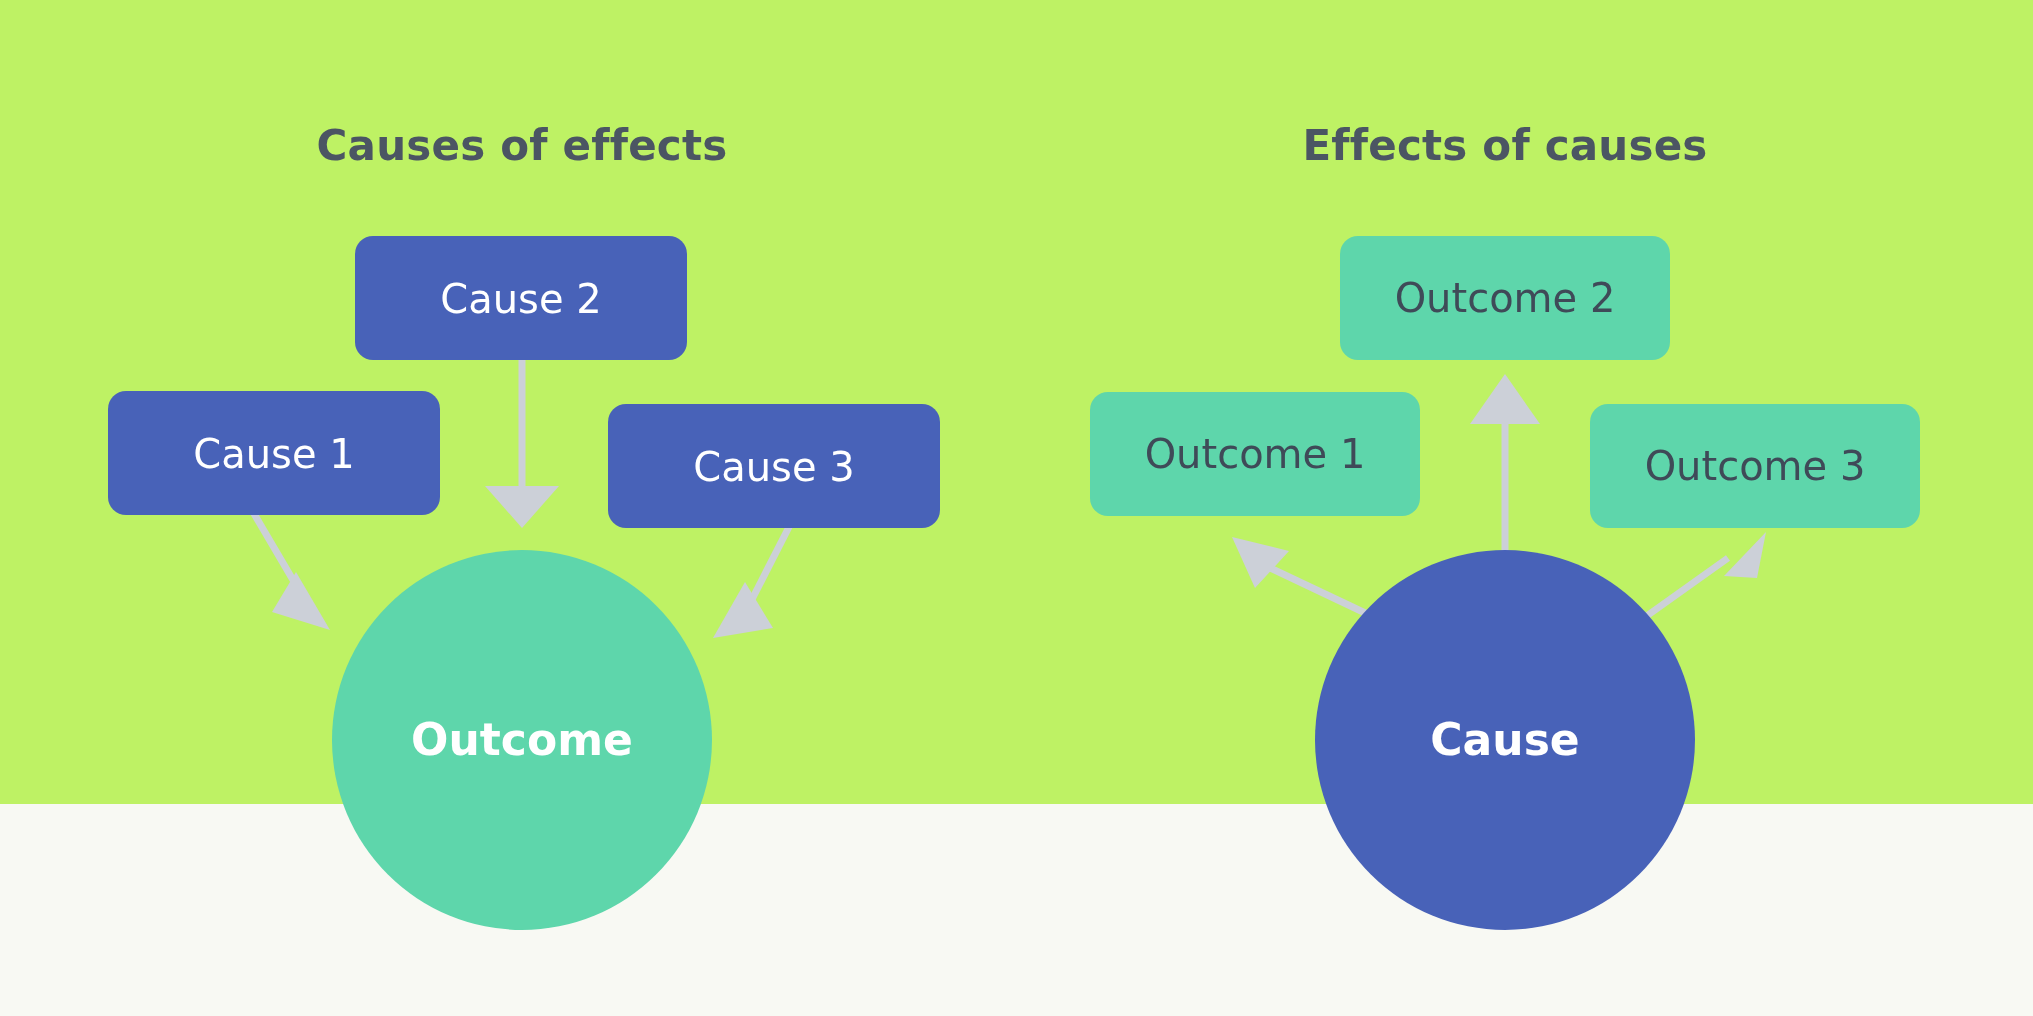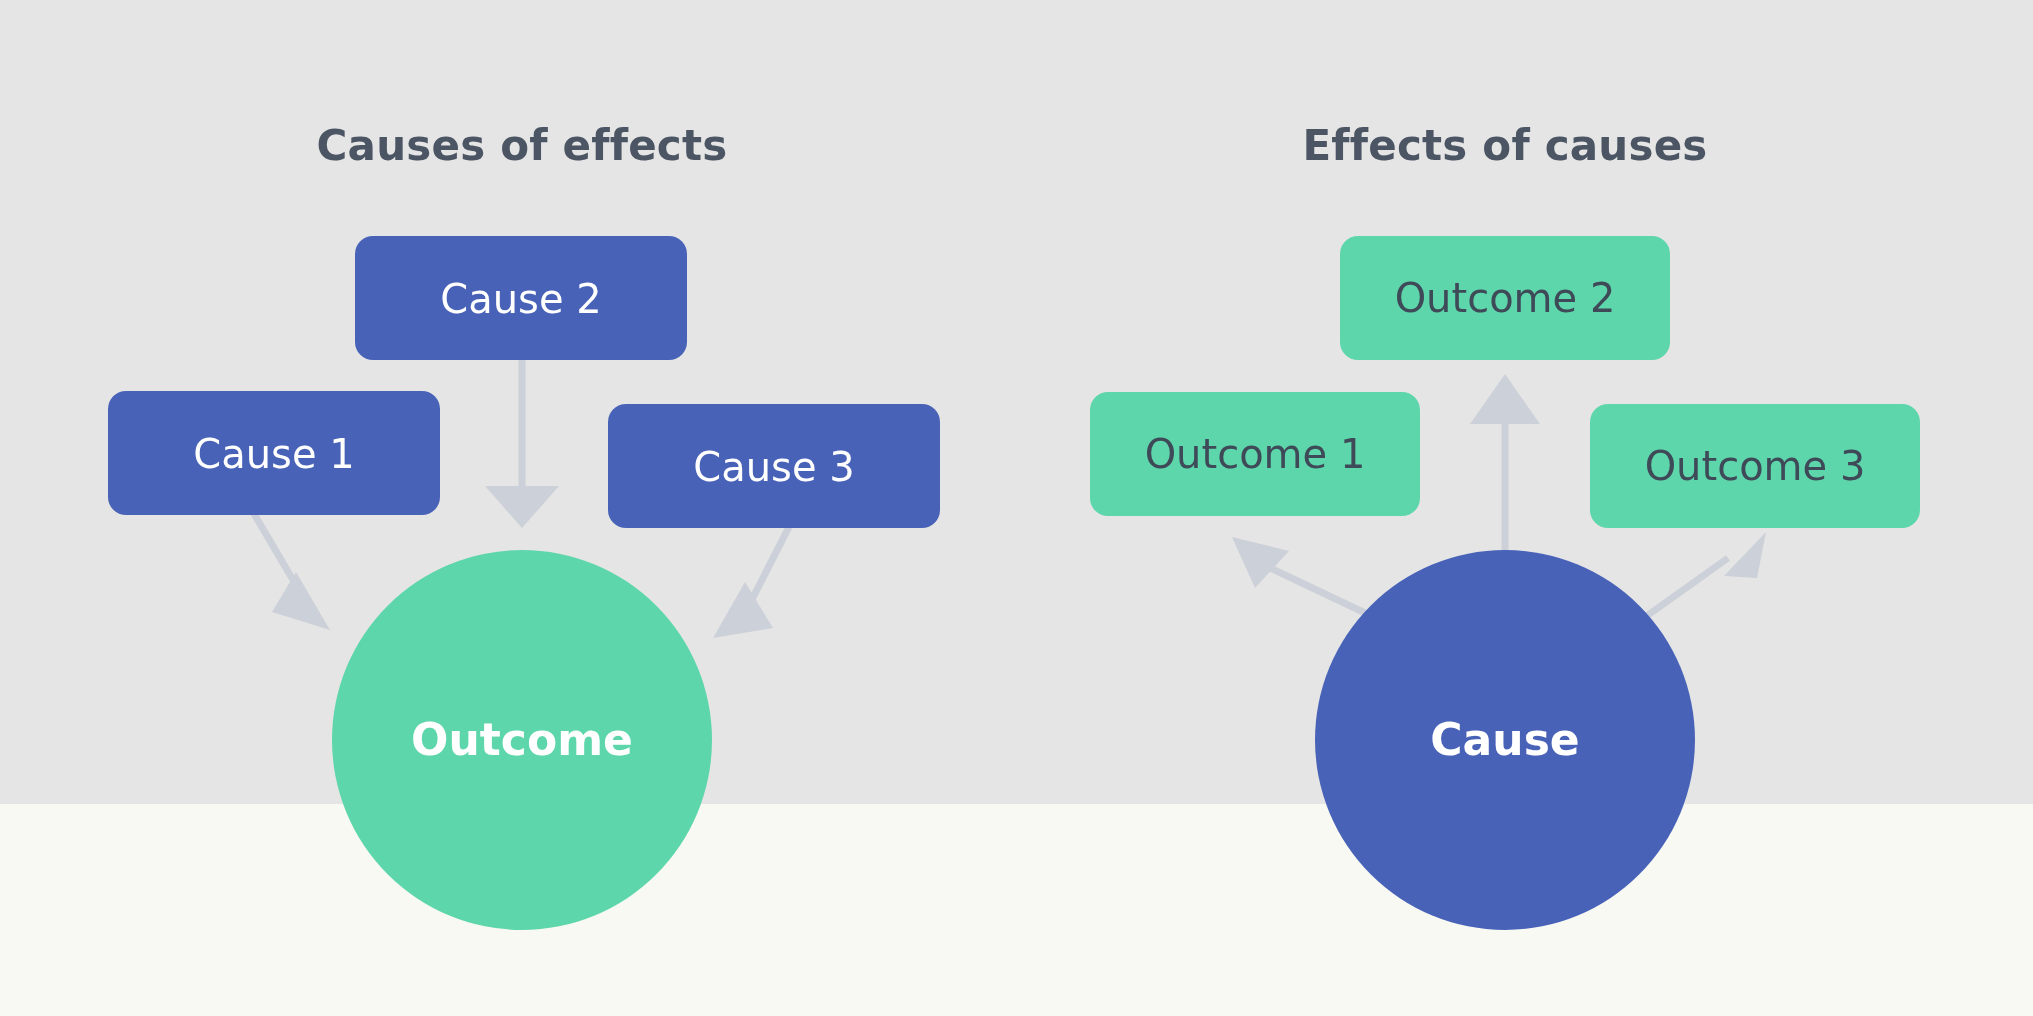--- a/index.html
+++ b/index.html
@@ -10,21 +10,21 @@
   body {
     width: 2033px;
     height: 1016px;
     overflow: hidden;
     font-family: "DejaVu Sans", sans-serif;
   }
   #stage {
     position: relative;
     width: 2033px;
     height: 804px;
-    background: #e5e5e5;
+    background: #bef264;
   }
   svg#diagram {
     display: block;
     width: 2033px;
     height: 1016px;
   }
   .panel-title {
     font-family: "DejaVu Sans", sans-serif;
     font-weight: bold;
     font-size: 42px;

